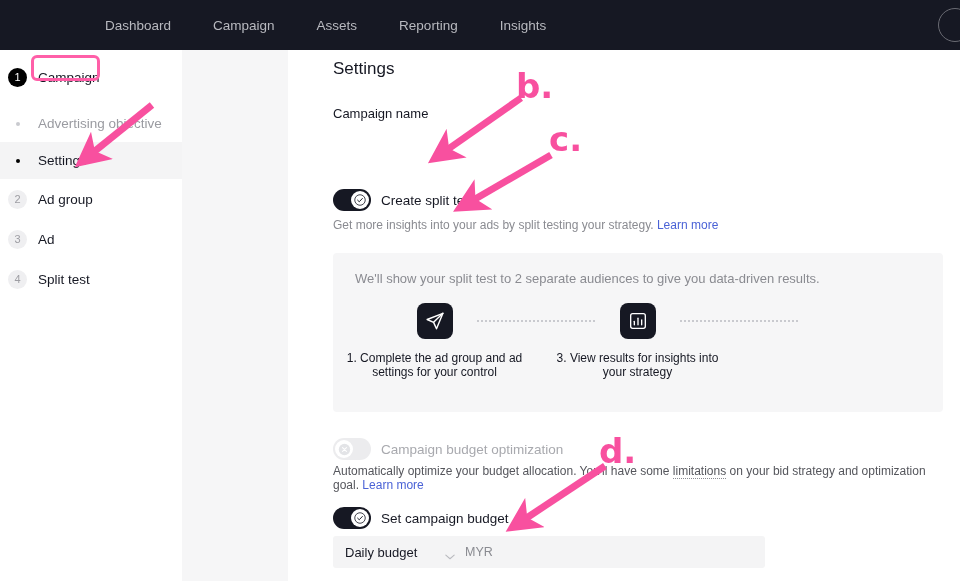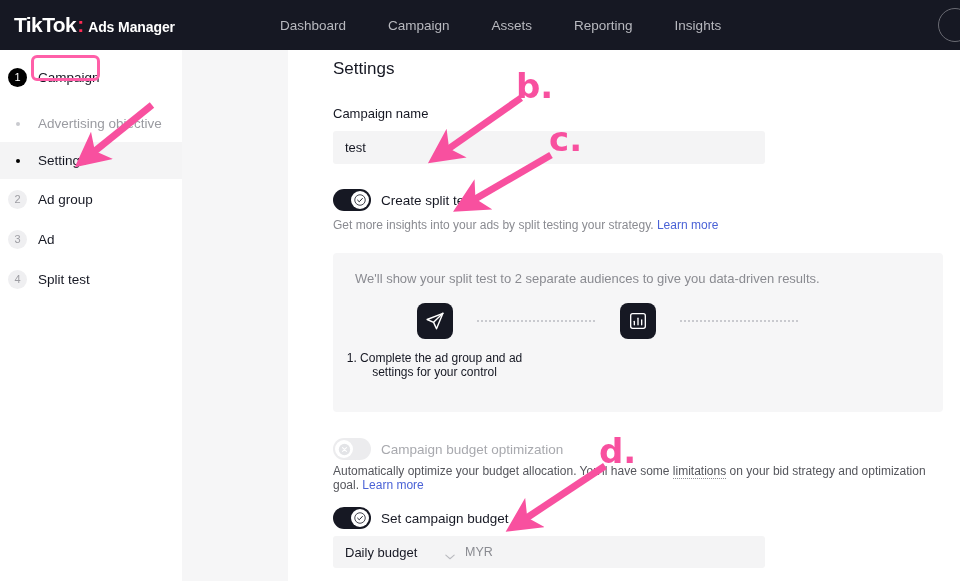--- a/index.html
+++ b/index.html
@@ -201,25 +201,20 @@
     font-family: "DejaVu Sans", sans-serif;
     line-height: 1;
   }
 </style>
 </head>
 <body>
 
 <div id="page">
 
   <div id="topnav">
-    <div class="brand">
-      <span class="brand-tiktok">TikTok</span>
-      <span class="brand-colon">:</span>
-      <span class="brand-ads">Ads Manager</span>
-    </div>
     <div class="nav-items">
       <div class="nav-item">Dashboard</div>
       <div class="nav-item">Campaign</div>
       <div class="nav-item">Assets</div>
       <div class="nav-item">Reporting</div>
       <div class="nav-item">Insights</div>
     </div>
     <div class="avatar-wrap"></div>
   </div>
 
@@ -263,23 +258,20 @@
     </div>
 
     <div class="pink-box" style="left:31px; top:5px; width:69px; height:26px;"></div>
   </div>
 
   <div id="main">
 
     <div class="page-title">Settings</div>
 
     <div class="field-label">Campaign name</div>
-    <div class="text-input">
-      <span>test</span>
-    </div>
 
     <div class="toggle-row" style="left:45px; top:139px;">
       <div class="toggle on">
         <div class="knob">
           <svg viewBox="0 0 24 24">
             <circle cx="12" cy="12" r="10.5" fill="none" stroke="#161823" stroke-width="1.6"></circle>
             <path d="M7.2 12.3 L10.5 15.5 L16.8 8.9" fill="none" stroke="#161823" stroke-width="1.9" stroke-linecap="round" stroke-linejoin="round"></path>
           </svg>
         </div>
       </div>
@@ -308,20 +300,21 @@
 
         <div class="step-col">
           <div class="step-icon">
             <svg viewBox="0 0 24 24" fill="none" stroke="#ffffff" stroke-width="1.6" stroke-linejoin="round" stroke-linecap="round">
               <rect x="3.2" y="3.2" width="17.6" height="17.6" rx="2.4"></rect>
               <path d="M7.6 16.6 L7.6 12.4"></path>
               <path d="M12 16.6 L12 8.6"></path>
               <path d="M16.4 16.6 L16.4 10.6"></path>
             </svg>
           </div>
+          <div class="step-text">3. View results for insights into your strategy</div>
         </div>
 
         <div class="dots d1"></div>
         <div class="dots d2"></div>
       </div>
     </div>
 
     <div class="toggle-row" style="left:45px; top:388px;">
       <div class="toggle off">
         <div class="knob">

